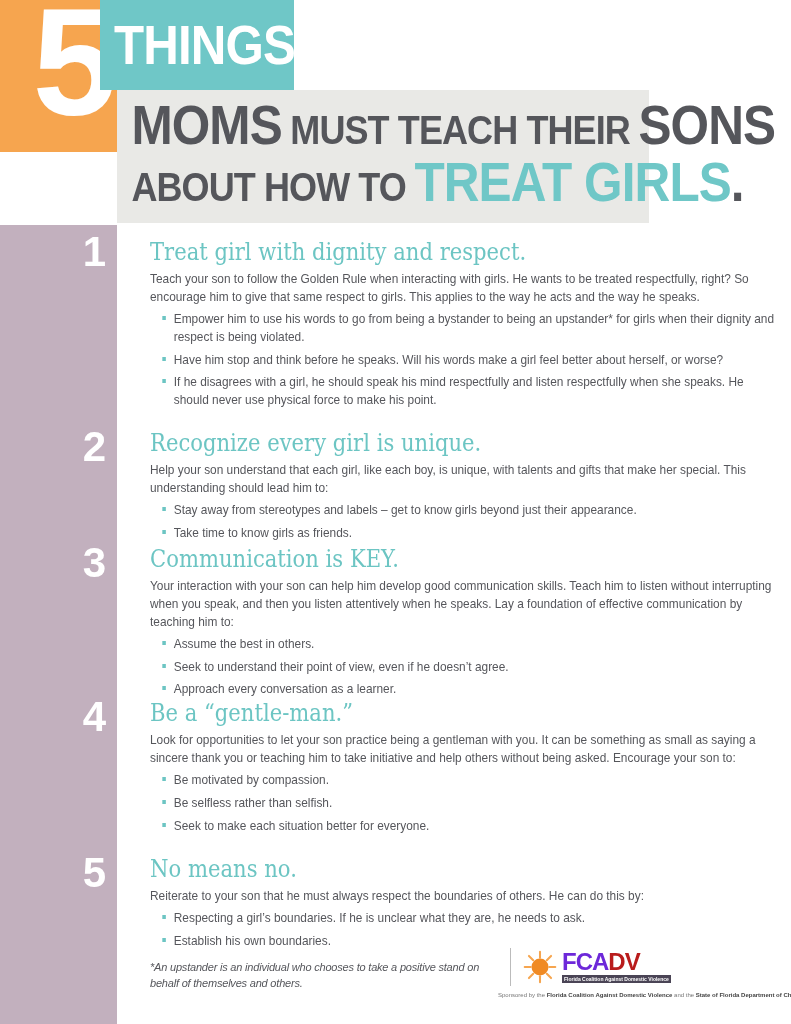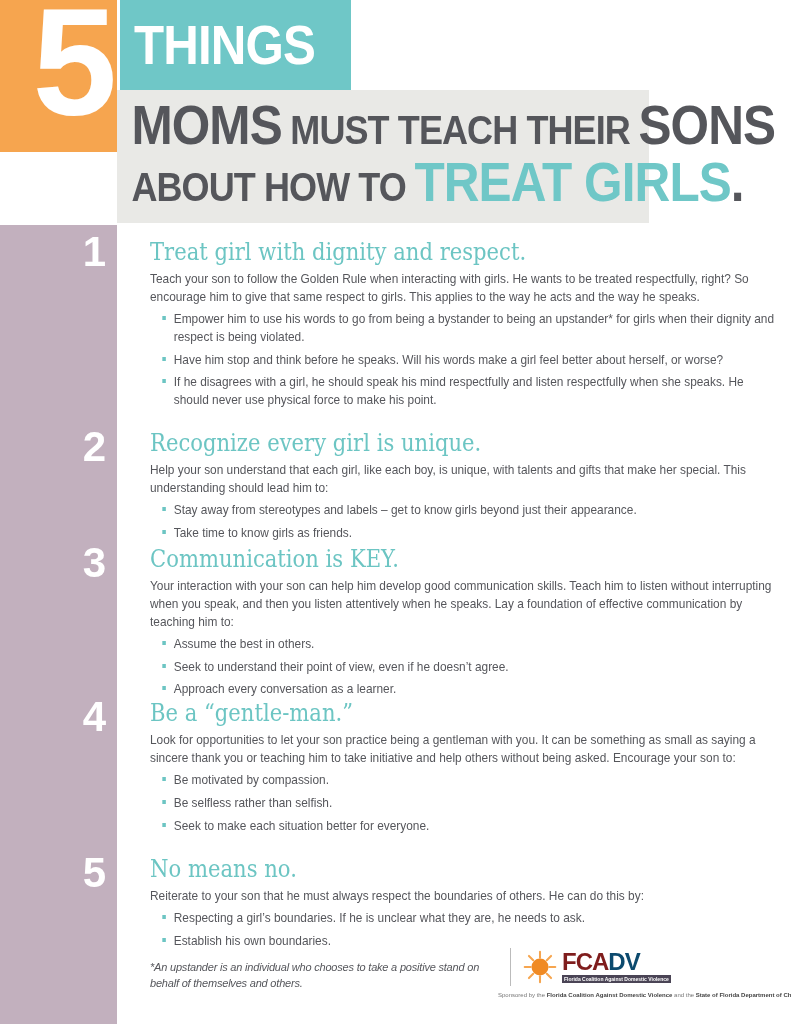--- a/index.html
+++ b/index.html
@@ -7,21 +7,21 @@
     width:791px;height:1024px;position:relative;background:#ffffff;
     font-family:"Liberation Sans",sans-serif;color:#55565B;overflow:hidden;
   }
   
   .orange-block{position:absolute;left:0;top:0;width:117px;height:152px;background:#F6A54F;}
   .badge-number{
     position:absolute;right:4px;top:-14px;color:#fff;font-weight:bold;
     font-size:152px;line-height:1;letter-spacing:-4px;
     font-family:"Liberation Sans",sans-serif;
   }
-  .teal-block{position:absolute;left:120px;top:0;width:231px;height:90px;background:#6FC7C7;}
+  .teal-block{position:absolute;left:100px;top:0;width:194px;height:90px;background:#6FC7C7;}
   .things{
     color:#fff;font-weight:bold;font-size:56px;line-height:90px;padding-left:16px;
     display:block;letter-spacing:-1px;transform:scaleX(0.88);transform-origin:left center;white-space:nowrap;
   }
   .gray-block{position:absolute;left:117px;top:90px;width:532px;height:133px;background:#E9E9E6;}
   .hdr-line{display:block;white-space:nowrap;transform:scaleX(0.9);transform-origin:left center;
     padding-left:16px;font-weight:bold;color:#55565B;letter-spacing:-1px;}
   .hdr-line.l1{margin-top:8px;}
   .hdr-line.l2{margin-top:2px;}
   .hdr-big{font-size:55px;line-height:1.0;vertical-align:baseline;}
@@ -63,22 +63,22 @@
   }
   .logos{position:absolute;left:498px;top:2px;width:290px;}
   .logo-row{display:flex;align-items:center;}
   .imom{display:flex;align-items:center;}
   .imom-text{font-weight:bold;font-size:25px;color:#55565B;letter-spacing:-0.5px;margin-left:6px;}
   .imom-reg{font-size:9px;vertical-align:top;}
   .logo-divider{width:1px;height:38px;background:#BBBBBB;margin:0 12px;}
   .fcadv{display:flex;align-items:flex-start;}
   .fcadv-text{margin-left:5px;}
   .fcadv-word{font-weight:bold;font-size:24px;line-height:1;letter-spacing:-1px;}
-  .fca{color:#7f1d1d;}
-  .dv{color:#0c4a6e;}
+  .fca{color:#6d28d9;}
+  .dv{color:#b91c1c;}
   .fcadv-tag{
     background:#4A4455;color:#fff;font-size:5px;line-height:1.6;padding:0 2px;
     margin-top:1px;white-space:nowrap;font-weight:bold;
   }
   .sponsor{
     margin-top:6px;font-size:6px;color:#777;white-space:nowrap;letter-spacing:0;
   }
   .sponsor b{color:#444;}
   svg{display:block;}
 </style>

